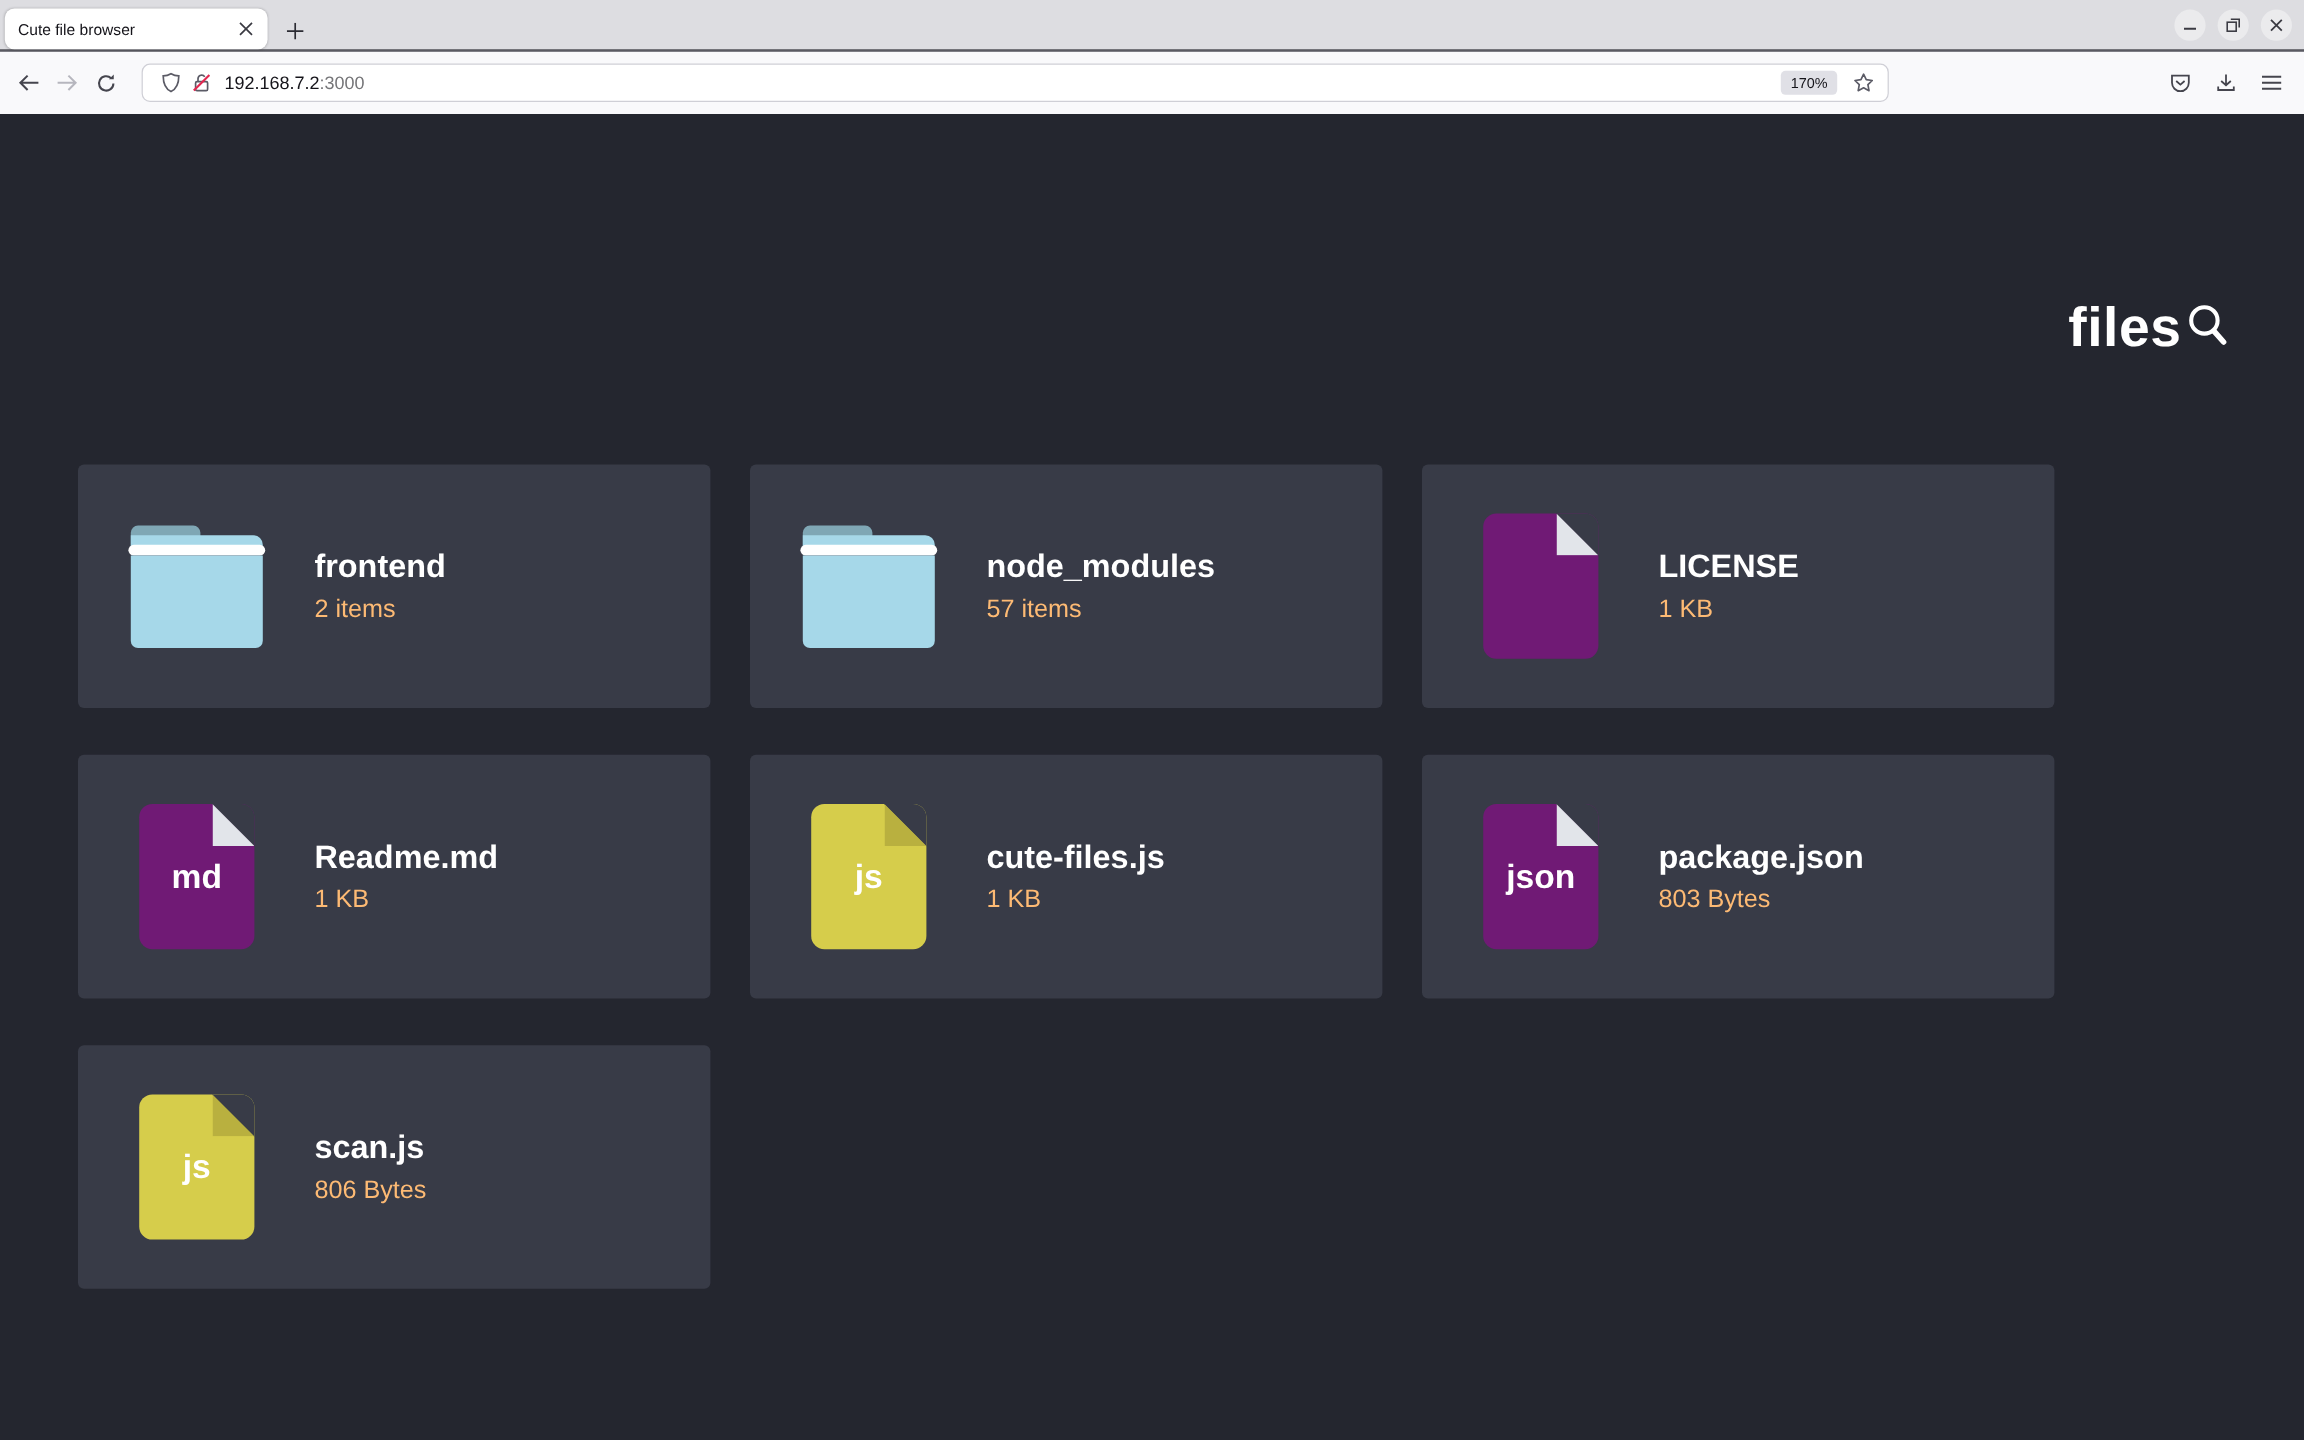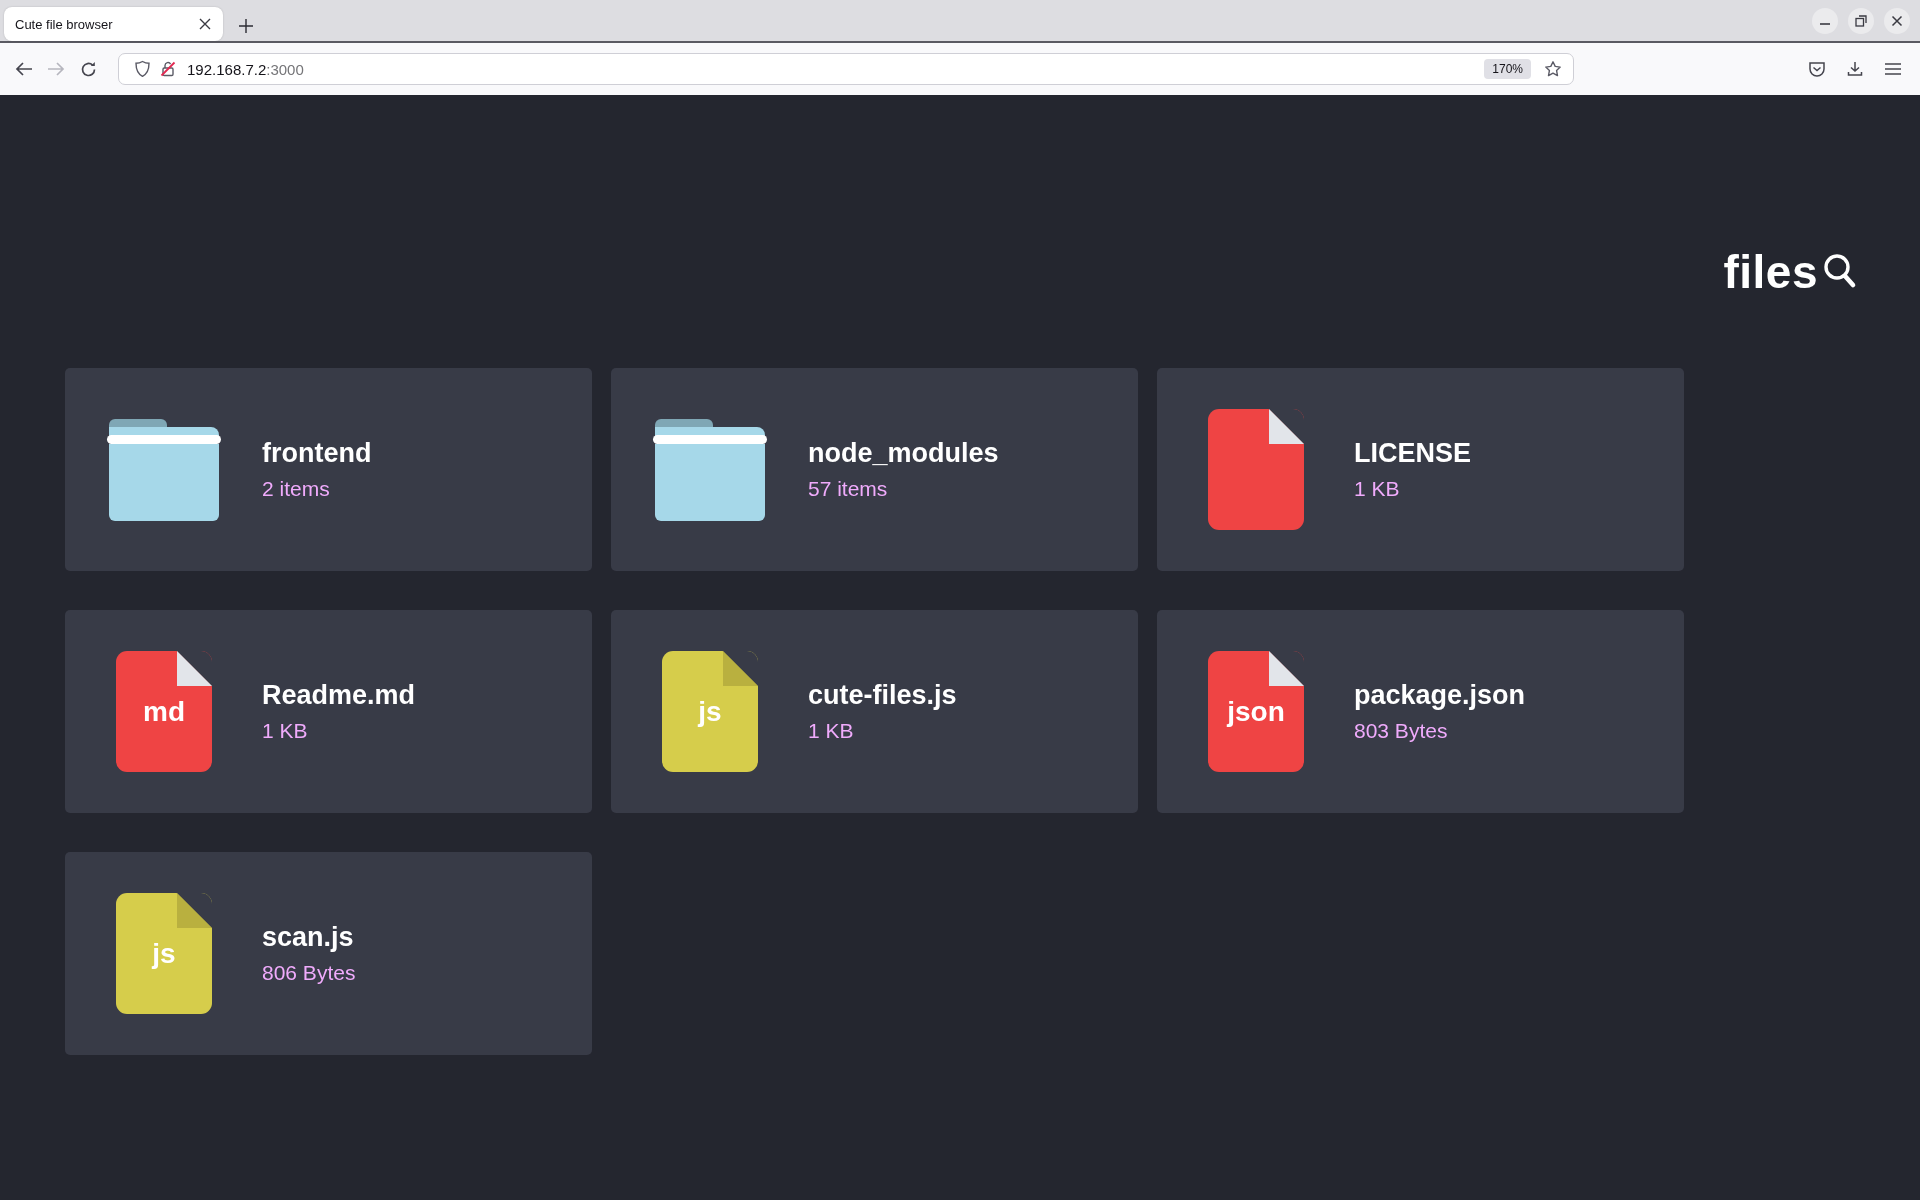--- a/index.html
+++ b/index.html
@@ -40,43 +40,43 @@
   .star-btn { display:flex; align-items:center; justify-content:center; width:24px; height:24px; }
   .toolbar-right { display:flex; align-items:center; margin-left:auto; gap:8px; padding-right:4px; }
   .tool-btn { width:30px; height:30px; display:flex; align-items:center; justify-content:center; border-radius:6px; }
 
   
   .content { height:1115px; background:#24262f; padding:150px 58px 0 65px; }
   .page-header { display:flex; align-items:center; justify-content:flex-end; }
   .page-title { color:#ffffff; font-size:46px; font-weight:bold; letter-spacing:.5px; margin-left:17px; }
   .search-btn { width:44px; height:44px; display:flex; align-items:center; justify-content:center; cursor:pointer; }
 
-  .grid { margin-top:69px; display:grid; grid-template-columns:repeat(3, 527px); gap:39px 19px; }
+  .grid { margin-top:88px; display:grid; grid-template-columns:repeat(3, 527px); gap:39px 33px; }
   .card {
     width:527px; height:203px; background:#383b47; border-radius:5px;
     display:flex; align-items:center; padding:0 30px 0 36px; cursor:pointer;
   }
   .icon-box { width:126px; display:flex; align-items:center; justify-content:center; flex:0 0 126px; }
   .meta { margin-left:35px; }
   .file-name { color:#ffffff; font-size:27px; font-weight:bold; }
-  .file-size { color:#f0abfc; font-size:21px; margin-top:8px; }
+  .file-size { color:#fdba74; font-size:21px; margin-top:8px; }
 
   
   .folder-icon { position:relative; width:110px; height:102px; }
   .folder-icon .f-tab  { position:absolute; top:0; left:0; width:58px; height:18px; background:#7fa7b5; border-radius:6px 6px 0 0; }
   .folder-icon .f-back { position:absolute; top:8px; left:0; right:0; height:12px; background:#a6d8e9; border-radius:0 8px 0 0; }
   .folder-icon .f-bar  { position:absolute; top:16px; left:-2px; right:-2px; height:9px; background:#ffffff; border-radius:5px; }
   .folder-icon .f-body { position:absolute; top:25px; left:0; right:0; bottom:0; background:#a6d8e9; border-radius:0 0 6px 6px; }
 
   
   .file-icon {
     position:relative; width:96px; height:121px; border-radius:11px; overflow:hidden;
     display:flex; align-items:center; justify-content:center;
   }
-  .file-icon.gray   { background:#ef4444; }
+  .file-icon.gray   { background:#701a75; }
   .file-icon.yellow { background:#d6cd4b; }
   .file-icon::before { 
     content:""; position:absolute; top:-25px; right:-25px; width:50px; height:50px;
     background:#383b47; transform:rotate(45deg);
   }
   .file-icon::after { 
     content:""; position:absolute; top:0; right:0; width:35px; height:35px;
     clip-path:polygon(0 0, 100% 100%, 0 100%);
   }
   .file-icon.gray::after   { background:#e2e5ea; }

